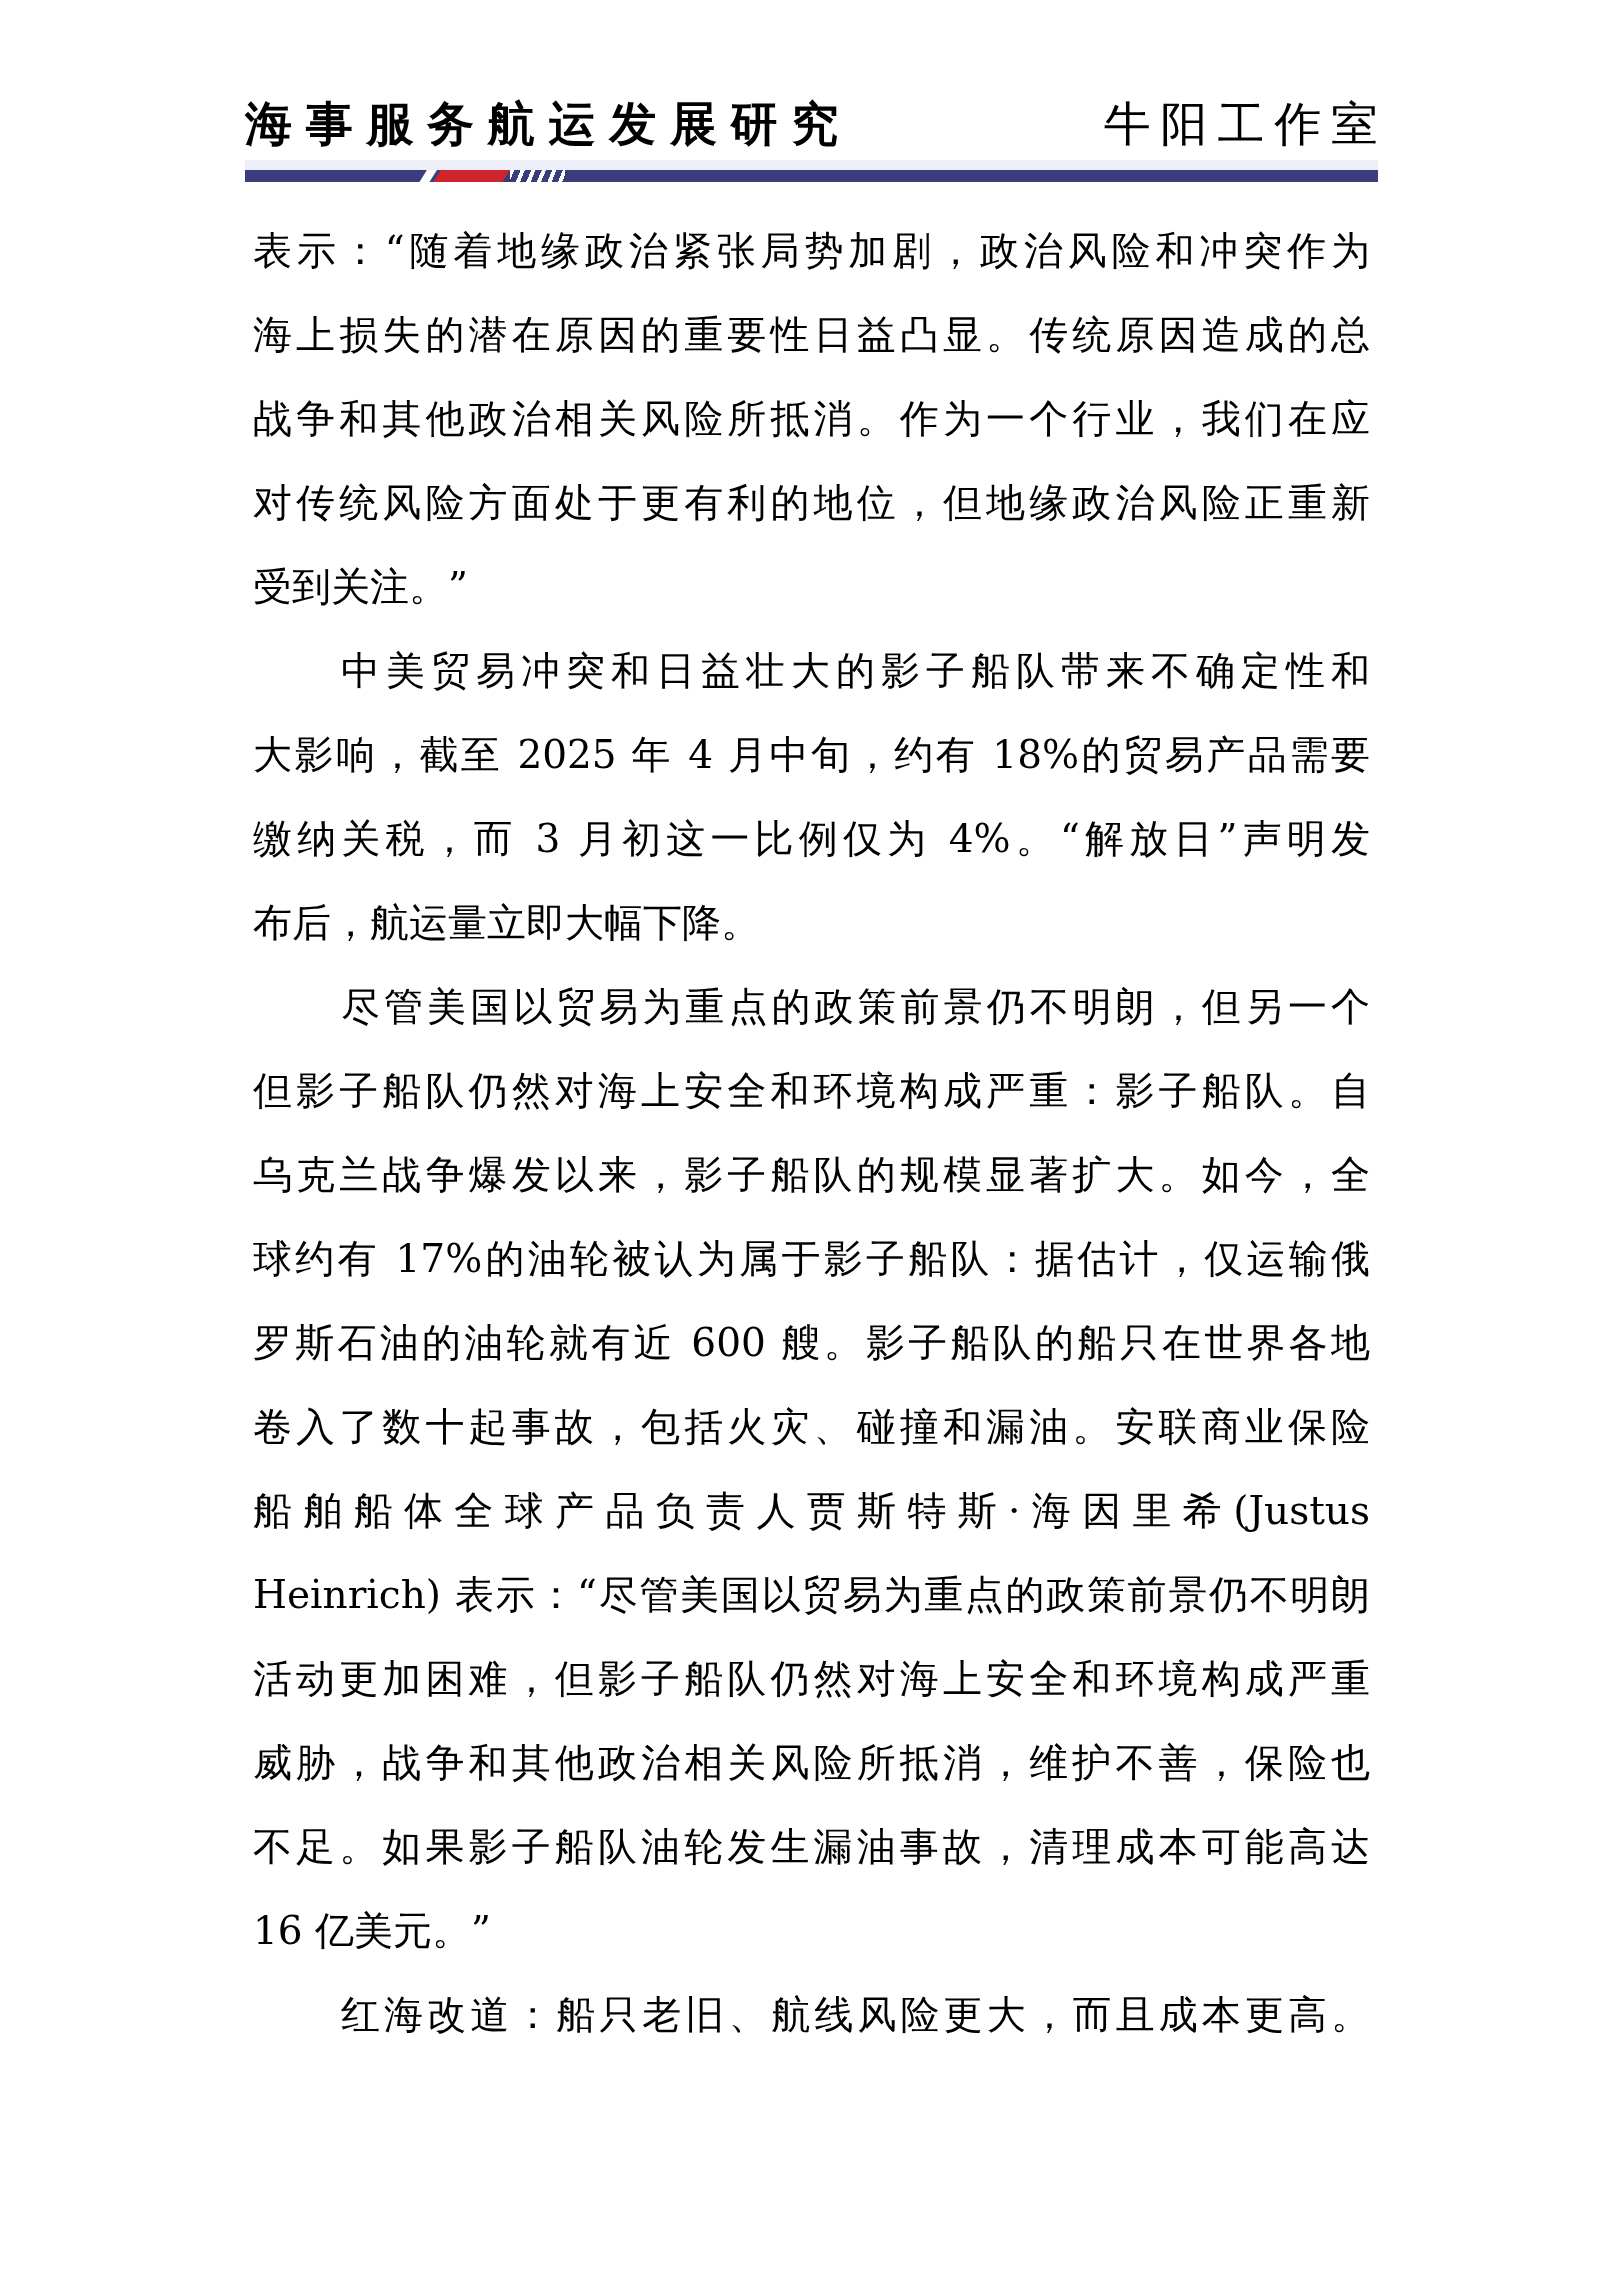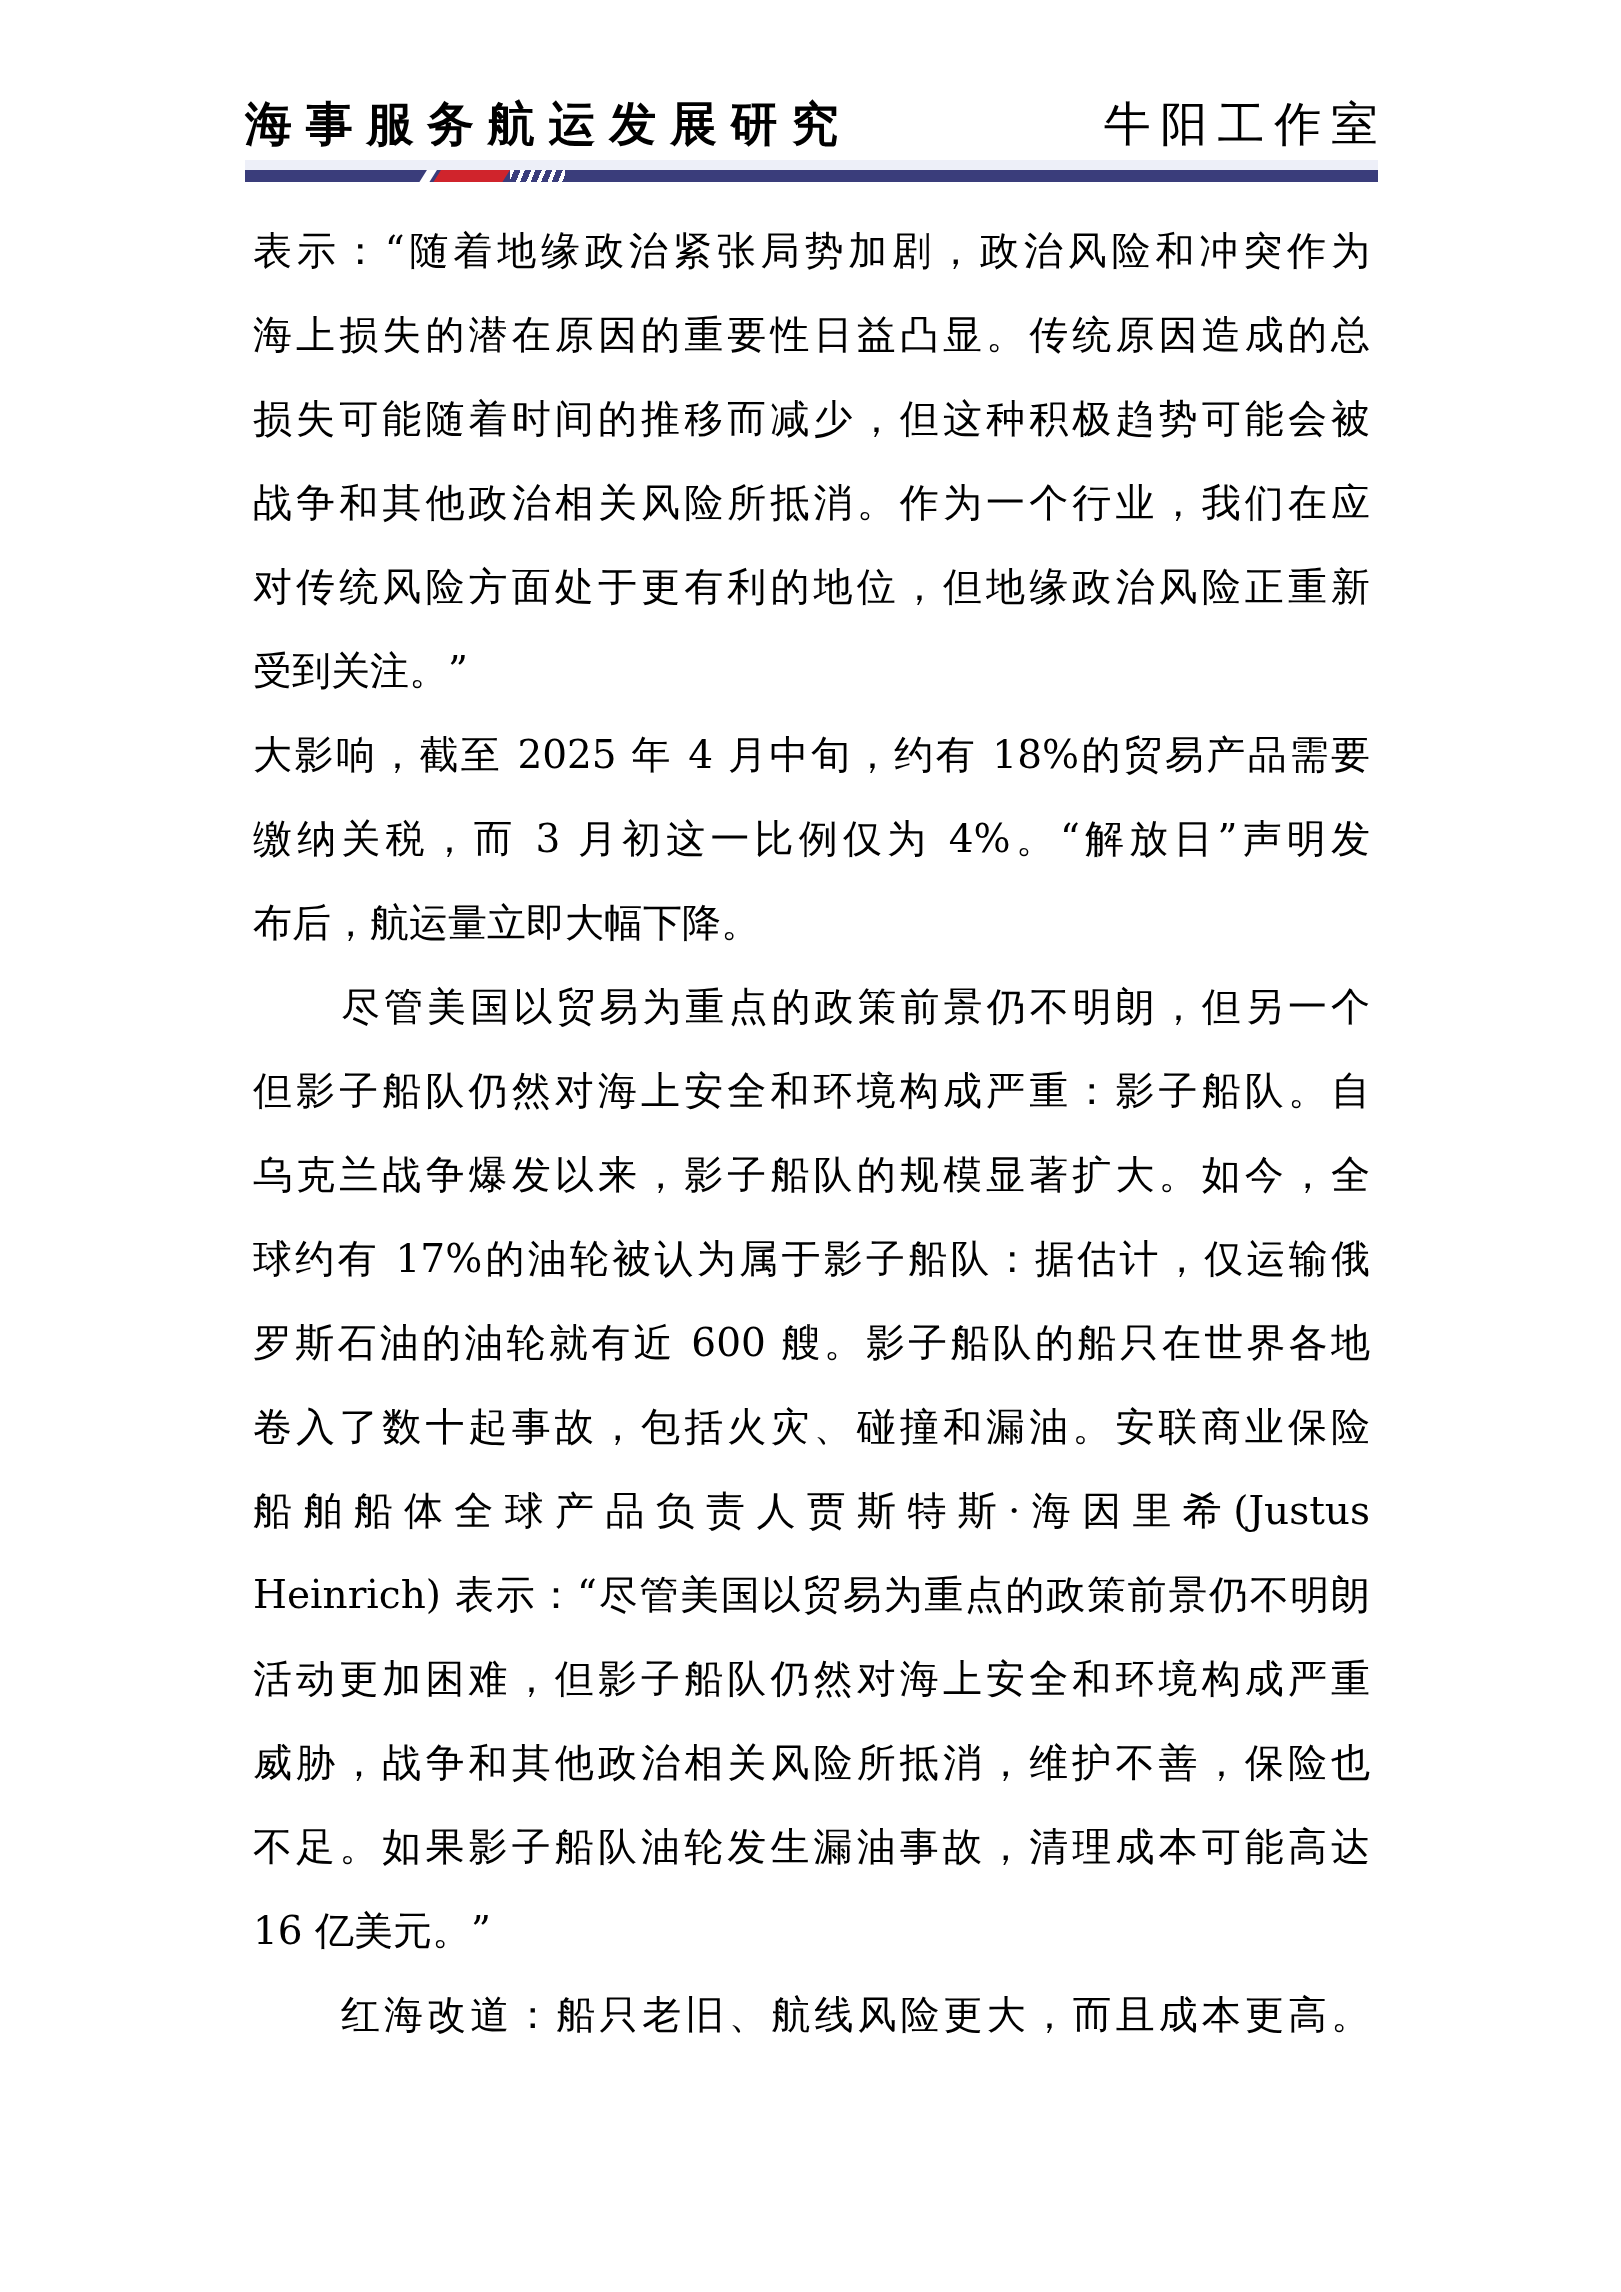--- a/index.html
+++ b/index.html
@@ -113,25 +113,25 @@
     <div class="divider-bar">
       <span class="accent-white-gap"></span>
       <span class="accent-red"></span>
       <span class="accent-stripes"></span>
     </div>
   </div>
 
   <div class="doc-body">
     <p class="line j">表示：“随着地缘政治紧张局势加剧，政治风险和冲突作为</p>
     <p class="line j">海上损失的潜在原因的重要性日益凸显。传统原因造成的总</p>
-    <p class="line j">损失可能随着时间的推移而减少，但这种积极趋势可能会被</p>
     <p class="line j">战争和其他政治相关风险所抵消。作为一个行业，我们在应</p>
     <p class="line j">对传统风险方面处于更有利的地位，但地缘政治风险正重新</p>
     <p class="line">受到关注。”</p>
 
+    <p class="line j ind">中美贸易冲突和日益壮大的影子船队带来不确定性和</p>
     <p class="line j">大影响，截至 2025 年 4 月中旬，约有 18%的贸易产品需要</p>
     <p class="line j">缴纳关税，而 3 月初这一比例仅为 4%。“解放日”声明发</p>
     <p class="line">布后，航运量立即大幅下降。</p>
 
     <p class="line j ind">尽管美国以贸易为重点的政策前景仍不明朗，但另一个</p>
     <p class="line j">但影子船队仍然对海上安全和环境构成严重：影子船队。自</p>
     <p class="line j">乌克兰战争爆发以来，影子船队的规模显著扩大。如今，全</p>
     <p class="line j">球约有 17%的油轮被认为属于影子船队：据估计，仅运输俄</p>
     <p class="line j">罗斯石油的油轮就有近 600 艘。影子船队的船只在世界各地</p>
     <p class="line j">卷入了数十起事故，包括火灾、碰撞和漏油。安联商业保险</p>

